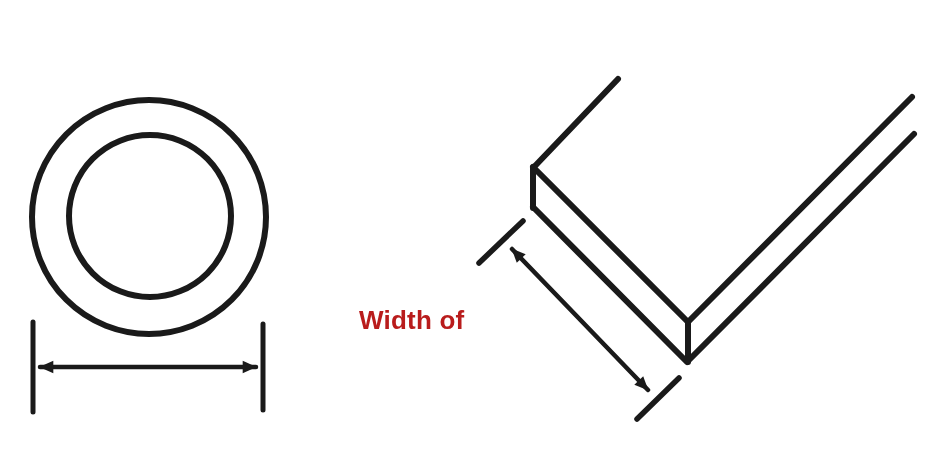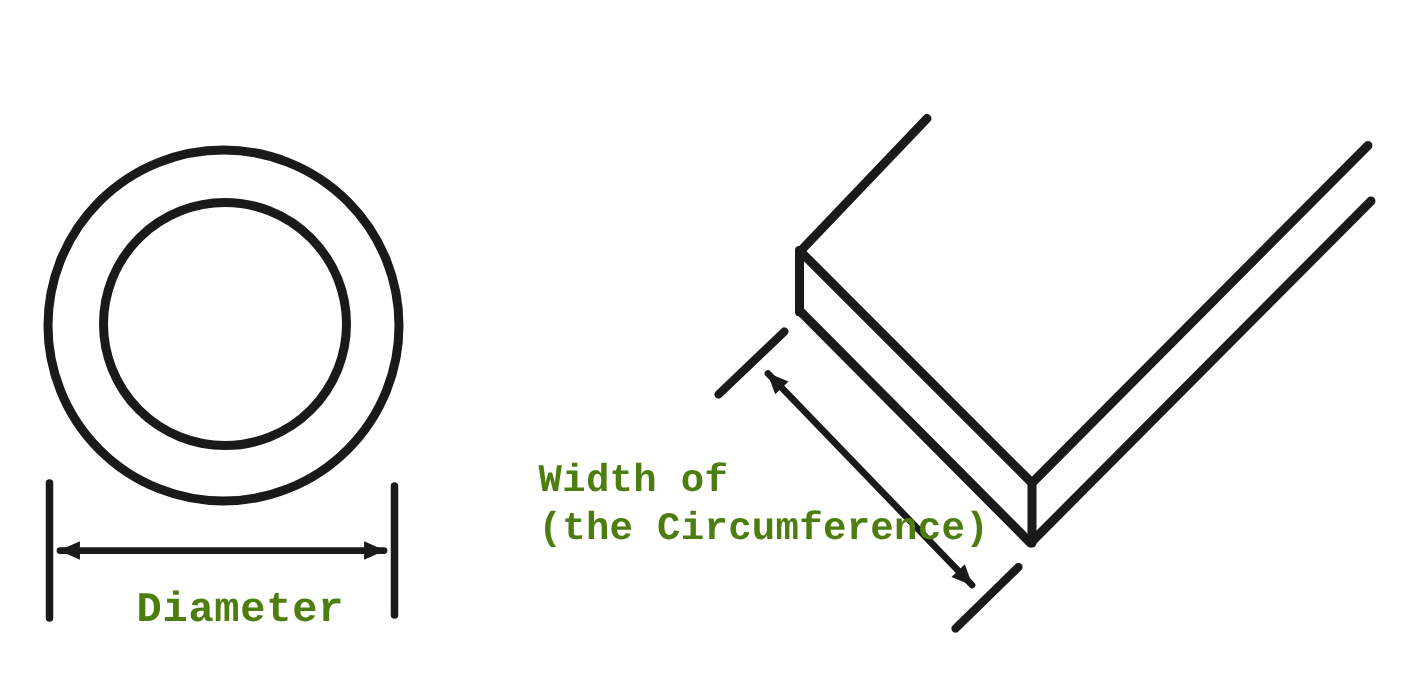--- a/index.html
+++ b/index.html
@@ -17,23 +17,23 @@
   }
   .drawing {
     position: absolute;
     left: 0;
     top: 0;
     width: 937px;
     height: 466px;
   }
   .label {
     position: absolute;
-    font-family: Liberation Mono, monospace;
+    font-family: Liberation Sans, sans-serif;
     font-weight: 700;
-    color: #4d7c0f;
+    color: #b91c1c;
     white-space: nowrap;
     user-select: none;
   }
   .diameter-label {
     left: 91px;
     top: 392px;
     font-size: 28px;
     letter-spacing: 0.5px;
   }
   .width-label {
@@ -88,20 +88,18 @@
       </g>
 
       <g>
         <line x1="479" y1="263" x2="523" y2="221" stroke-width="5.5"></line>
         <line x1="637" y1="419" x2="679" y2="378" stroke-width="5.5"></line>
         <line x1="512" y1="249" x2="648" y2="390" stroke-width="4.5" marker-start="url(#arrowhead)" marker-end="url(#arrowhead)"></line>
       </g>
     </g>
   </svg>
 
-  <div class="label diameter-label">Diameter</div>
 
   <div class="label width-label">
     <div>Width of</div>
-    <div>(the Circumference)</div>
   </div>
 
 </div>
 
 </body></html>

